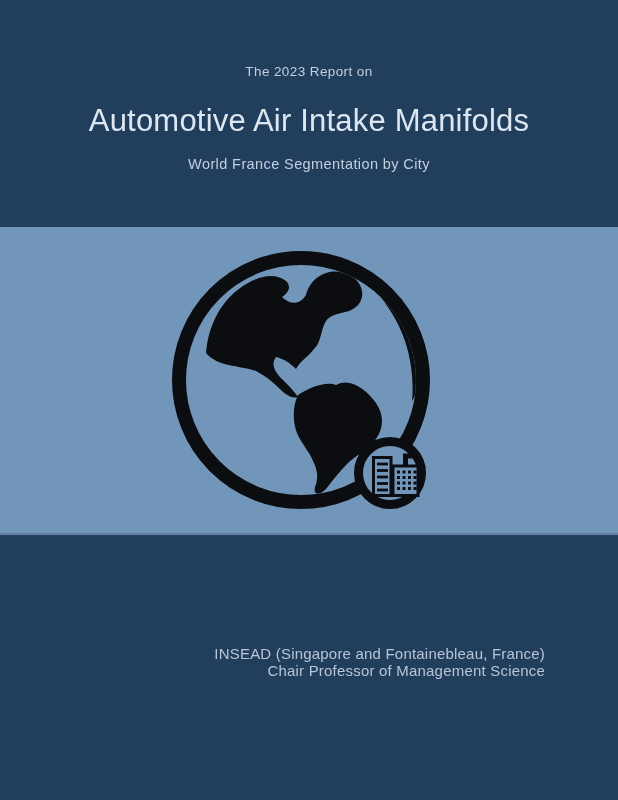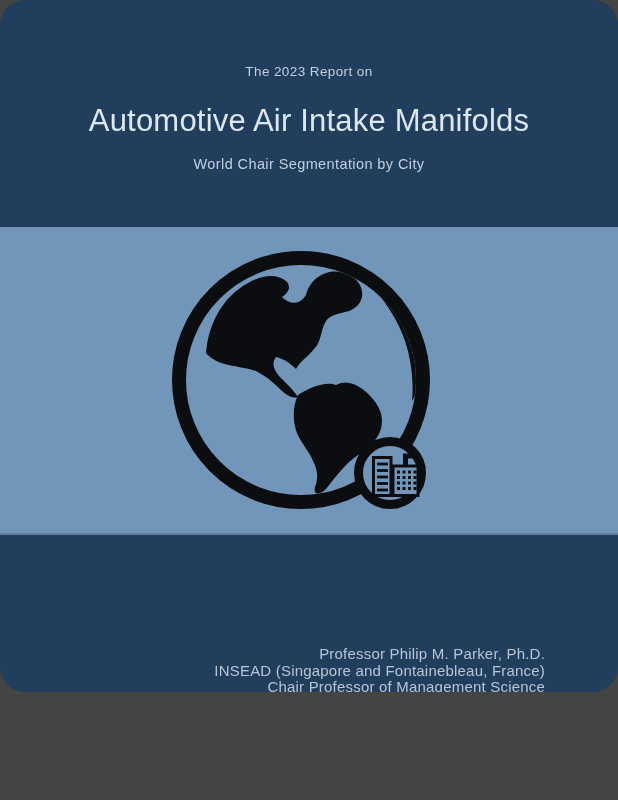--- a/index.html
+++ b/index.html
@@ -7,26 +7,25 @@
     --band:#7296ba;
     --ink:#0b0d11;
     --title:#dce7f2;
     --kicker:#c2cfdf;
     --author:#b7c5d6;
     --edge:#5f80a2;
   }
   html,body{margin:0;padding:0;background:#444;}
   .page{
     position:relative;
-    width:618px;height:692px;
+    width:618px;height:800px;
     margin:0 auto;
     background:var(--navy);
     overflow:hidden;
     font-family:"Liberation Sans", sans-serif;
-    border-radius:26px;
   }
   
   .title-section{position:absolute;left:0;top:0;width:618px;height:227px;background:var(--navy);}
   .kicker{
     position:absolute;left:0;top:64px;width:100%;
     text-align:center;
     font-size:13.5px;font-weight:300;letter-spacing:.4px;
     color:var(--kicker);
   }
   .main-title{
@@ -62,21 +61,21 @@
   }
 </style>
 </head>
 <body>
 
 <div class="page">
 
   <div class="title-section">
     <div class="kicker">The 2023 Report on</div>
     <div class="main-title">Automotive Air Intake Manifolds</div>
-    <div class="subtitle">World Chair Segmentation by City</div>
+    <div class="subtitle">World France Segmentation by City</div>
   </div>
 
   <div class="hero-band">
 
     <svg class="globe" viewBox="0 0 262 262" xmlns="http://www.w3.org/2000/svg">
       <defs>
         <clipPath id="globeClip">
             <circle cx="131" cy="131" r="115"></circle>
           </clipPath>
       </defs>
@@ -157,19 +156,18 @@
           <rect class="ink-fill" x="55" y="51" width="3" height="3"></rect>
           <rect class="ink-fill" x="60.5" y="51" width="3" height="3"></rect>
       </g>
     </svg>
 
     <div class="band-edge"></div>
   </div>
 
   <div class="footer-section">
     <div class="author-block">
-      <div>Professor Philip M. Parker, Ph.D.</div>
       <div>INSEAD (Singapore and Fontainebleau, France)</div>
       <div>Chair Professor of Management Science</div>
     </div>
   </div>
 
 </div>
 
 </body></html>

